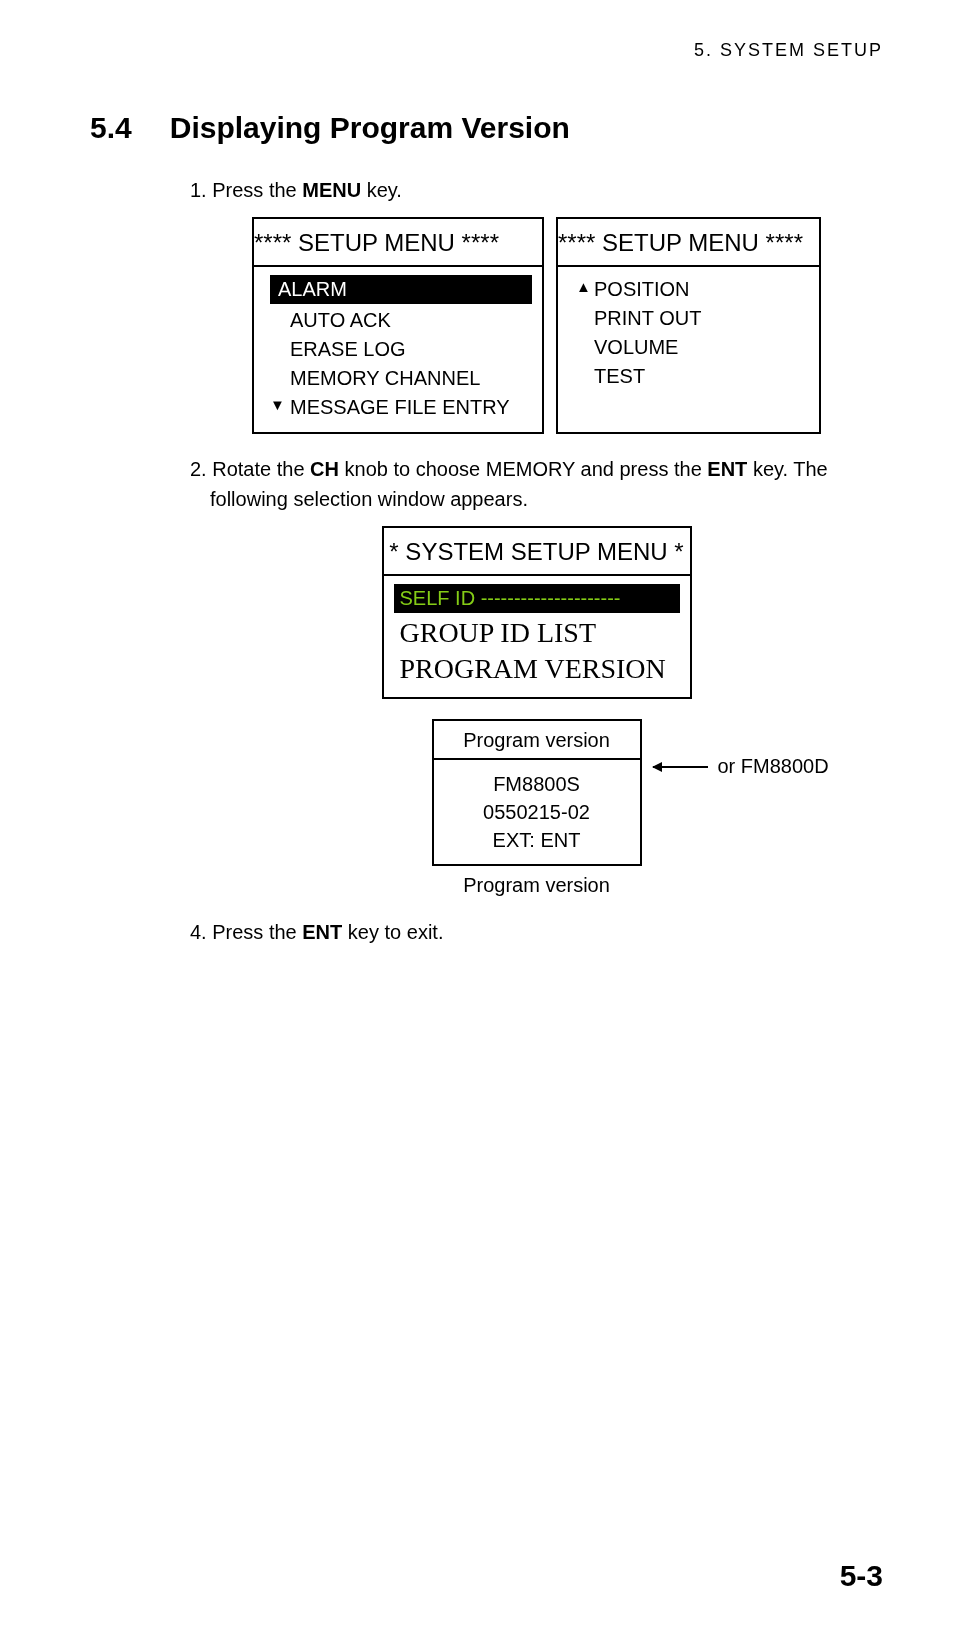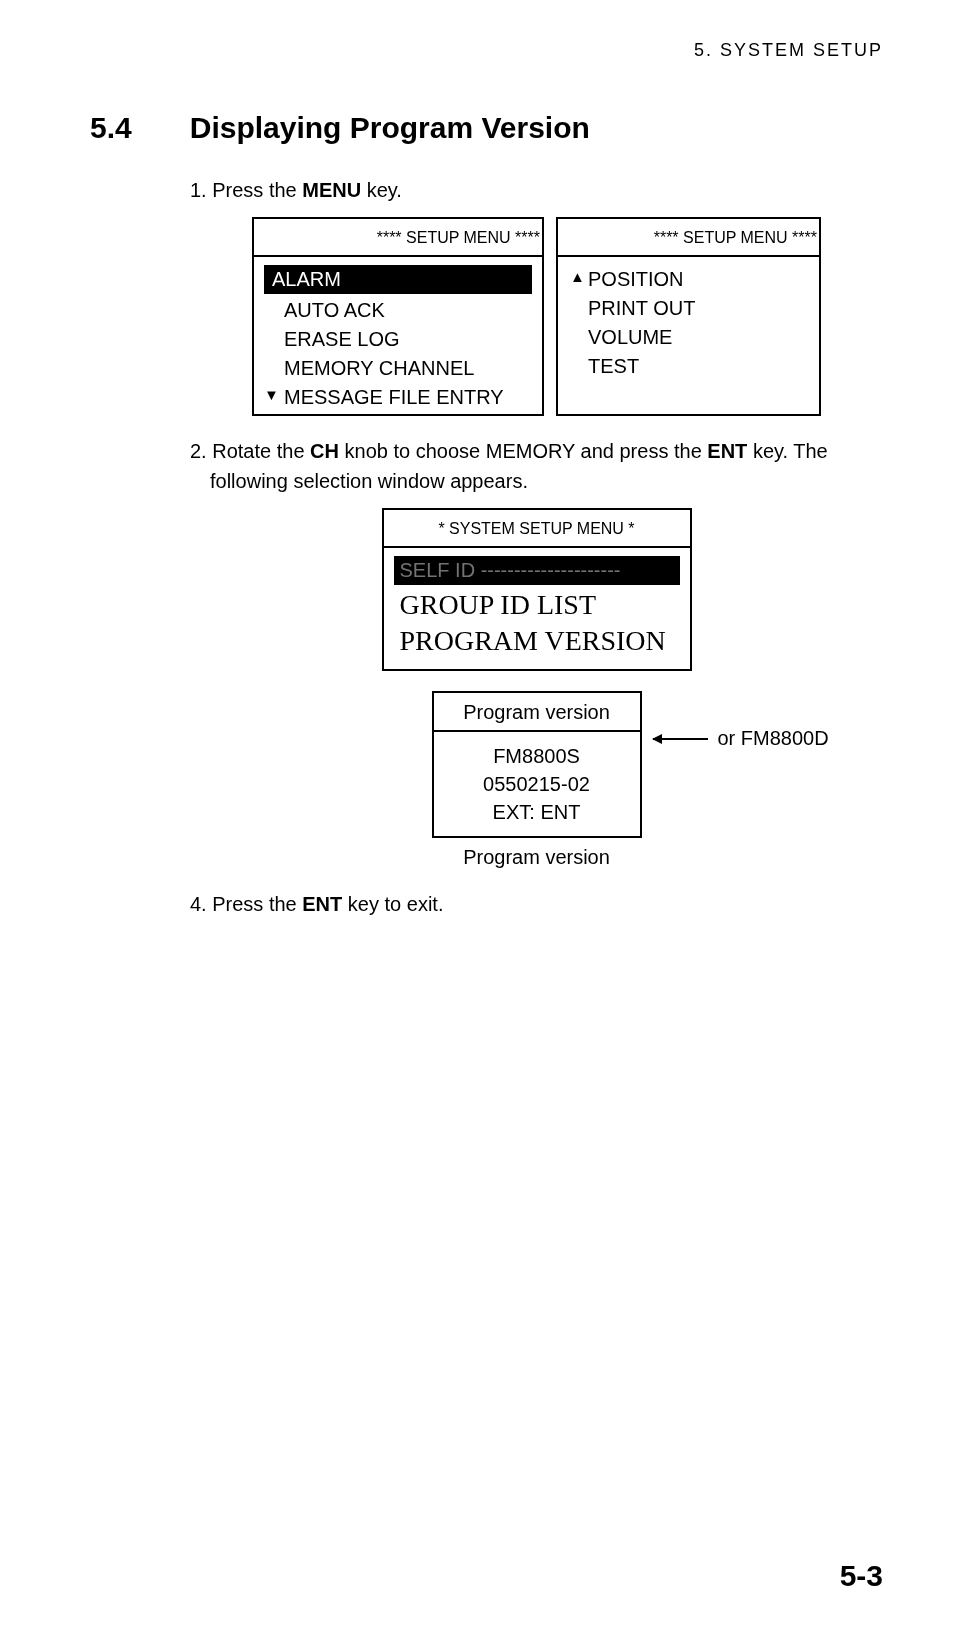--- a/index.html
+++ b/index.html
@@ -22,21 +22,21 @@
       letter-spacing: 2px;
       margin-bottom: 50px;
     }
     .section-title {
       font-size: 30px;
       font-weight: bold;
       margin-bottom: 30px;
     }
     .section-num {
       display: inline-block;
-      margin-right: 58px;
+      margin-right: 38px;
     }
     .body-content {
       margin-left: 100px;
       font-size: 20px;
     }
     .step {
       margin-bottom: 10px;
       line-height: 1.5;
     }
     .step-indent {
@@ -55,27 +55,28 @@
     .menu-box {
       border: 2px solid #000;
       width: 292px;
       font-family: Arial, Helvetica, sans-serif;
     }
     .menu-box-narrow {
       border: 2px solid #000;
       width: 265px;
     }
     .menu-title {
-      text-align: right;
-      font-size: 16px;
+      text-align: left;
+      font-size: 24px;
       padding: 10px 2px 8px 0;
       border-bottom: 2px solid #000;
     }
     .menu-items {
-      padding: 8px 10px 2px 10px;
+      padding: 8px 10px 10px 10px;
+      margin-left: 6px;
     }
     .menu-item {
       font-size: 20px;
       padding: 3px 0 3px 20px;
       position: relative;
     }
     .menu-item-hl {
       background: #000;
       color: #fff;
       font-size: 20px;
@@ -96,30 +97,30 @@
       display: flex;
       justify-content: center;
       margin: 12px 0 20px 0;
     }
     .system-menu-box {
       border: 2px solid #000;
       width: 310px;
     }
     .system-menu-title {
       text-align: center;
-      font-size: 16px;
+      font-size: 24px;
       padding: 10px 0 8px 0;
       border-bottom: 2px solid #000;
     }
     .system-menu-items {
       padding: 8px 10px 10px 10px;
     }
     .sys-item-hl {
       background: #000;
-      color: #737373;
+      color: #84cc16;
       font-size: 20px;
       padding: 3px 6px;
       margin-bottom: 2px;
       white-space: nowrap;
     }
     .sys-item {
       font-size: 28px;
       padding: 2px 6px;
       font-family: Liberation Serif, serif;
     }

